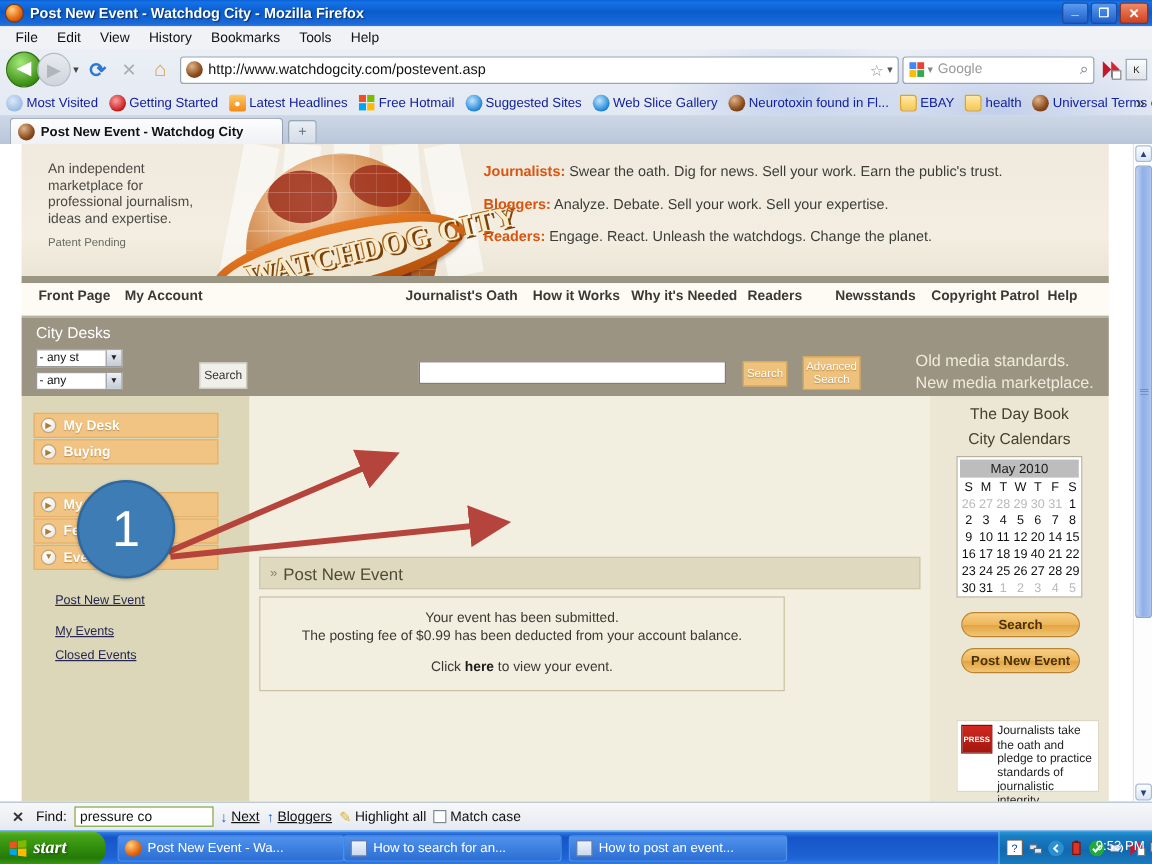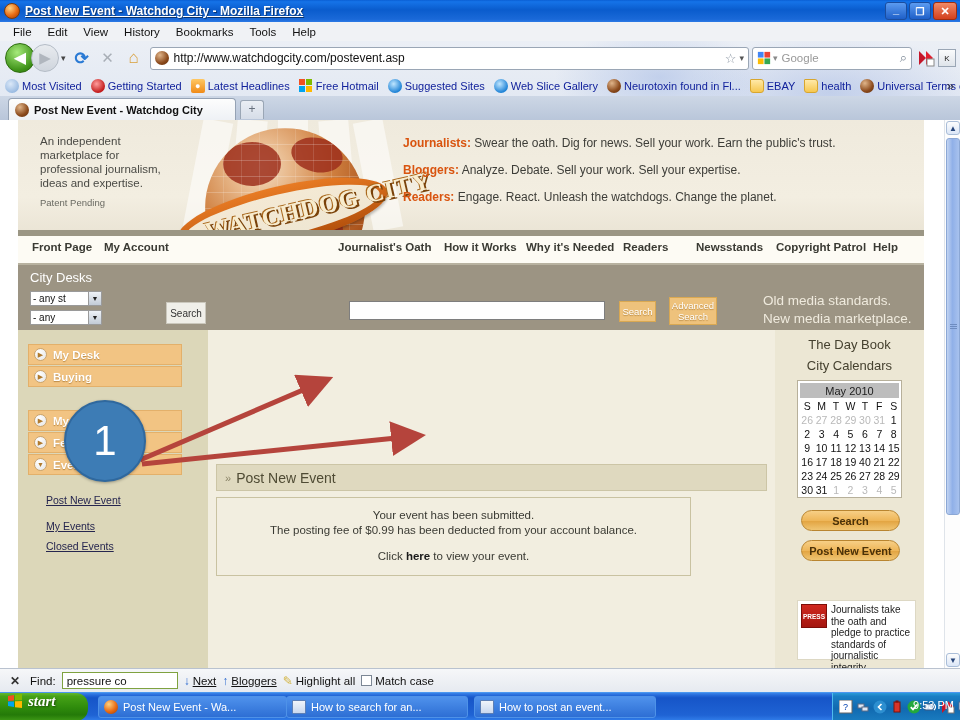--- a/index.html
+++ b/index.html
@@ -18,21 +18,21 @@
     background:linear-gradient(to bottom,#0a5fd4 0%,#1573e8 8%,#0a5ccd 45%,#1a69d8 88%,#2d7ae6 100%);
     display:flex; align-items:center; padding-left:4px;
   }
   #titlebar .ffico{
     width:16px;height:16px;border-radius:50%;
     background:radial-gradient(circle at 35% 30%,#ffd280,#e86b14 55%,#9b3a06);
     border:1px solid #7d3a08; flex:none; margin-right:5px;
   }
   #titlebar .ttl{
     color:#fff; font-weight:bold; font-size:12px;
-    text-shadow:1px 1px 1px rgba(0,0,0,.5); white-space:nowrap;text-decoration:underline;
+    text-shadow:1px 1px 1px rgba(0,0,0,.5); white-space:nowrap;
   }
   #winbtns{ position:absolute; right:3px; top:2px; display:flex; gap:2px; }
   #winbtns .wb{
     width:22px;height:18px;border:1px solid #1b4d9e;border-radius:3px;
     background:linear-gradient(to bottom,#5b9bf0,#1e5fc8);
     display:flex;align-items:center;justify-content:center;
     color:#fff;font-size:11px;font-weight:bold;
   }
   #winbtns .wb.close{ background:linear-gradient(to bottom,#f08a68,#d2401c); border-color:#9e2d10; width:24px;}
   .wbglyph{ display:block; }
@@ -280,21 +280,21 @@
 
   
   #panelHdr{
     position:absolute; left:8px; top:134px; width:551px; height:27px;
     background:#dfd9bf; border:1px solid #ccc5a6;
     display:flex;align-items:center;
   }
   #panelHdr .ch{ color:#8a8366;font-size:11px;margin:0 5px 0 8px;}
   #panelHdr .ptitle{ font-size:14px; color:#4f4b34; }
   #msgbox{
-    position:absolute; left:8px; top:167px; width:475px; height:79px;
+    position:absolute; left:8px; top:167px; width:438px; height:79px;
     background:#f2eee0; border:1px solid #c9c2a1;
     padding-top:10px; text-align:center;
   }
   #msgbox .l{ font-size:11.5px; color:#3a3a33; line-height:15px; }
   #msgbox .l3{ margin-top:11px; }
   #msgbox .here{ font-weight:bold; color:#1b1b1b; }
 
   
   #daybook{ position:absolute; left:0; top:7px; width:149px; text-align:center; font-size:13px; color:#45412f;}
   #citycal{ position:absolute; left:0; top:28px; width:149px; text-align:center; font-size:13px; color:#45412f;}
@@ -383,21 +383,21 @@
   
   #taskbar{
     position:absolute; left:0; top:692px; width:960px; height:28px;
     background:linear-gradient(to bottom,#3a84e8 0%,#2468d8 9%,#1655c8 18%,#1f63d4 82%,#2f7be8 100%);
     border-top:1px solid #4a97f0;
   }
   #startbtn{
     position:absolute; left:0; top:0; width:88px; height:28px;
     background:linear-gradient(to bottom,#63b832 0%,#46a217 12%,#2f8b0c 52%,#247a08 78%,#3f9a16 100%);
     border-radius:0 12px 12px 0;
-    display:flex;align-items:flex-start;padding-left:7px;
+    display:flex;align-items:center;padding-left:7px;
   }
   #startbtn .flag{ width:16px;height:16px;flex:none;margin-right:5px;}
   #startbtn .txt{
     color:#fff;font-size:15px;font-weight:bold;font-style:italic;
     font-family:"Liberation Serif", serif;
     text-shadow:1px 1px 2px rgba(0,0,0,.45);
   }
   .tbitem{
     position:absolute; top:3px; height:22px;
     background:linear-gradient(to bottom,#4f92ec,#2d6ed4);
@@ -710,21 +710,21 @@
                 <td>5</td>
                 <td>6</td>
                 <td>7</td>
                 <td>8</td>
               </tr>
               <tr>
                 <td>9</td>
                 <td>10</td>
                 <td>11</td>
                 <td>12</td>
-                <td>13</td>
+                <td>20</td>
                 <td>14</td>
                 <td>15</td>
               </tr>
               <tr>
                 <td>16</td>
                 <td>17</td>
                 <td>18</td>
                 <td>19</td>
                 <td>40</td>
                 <td>21</td>

